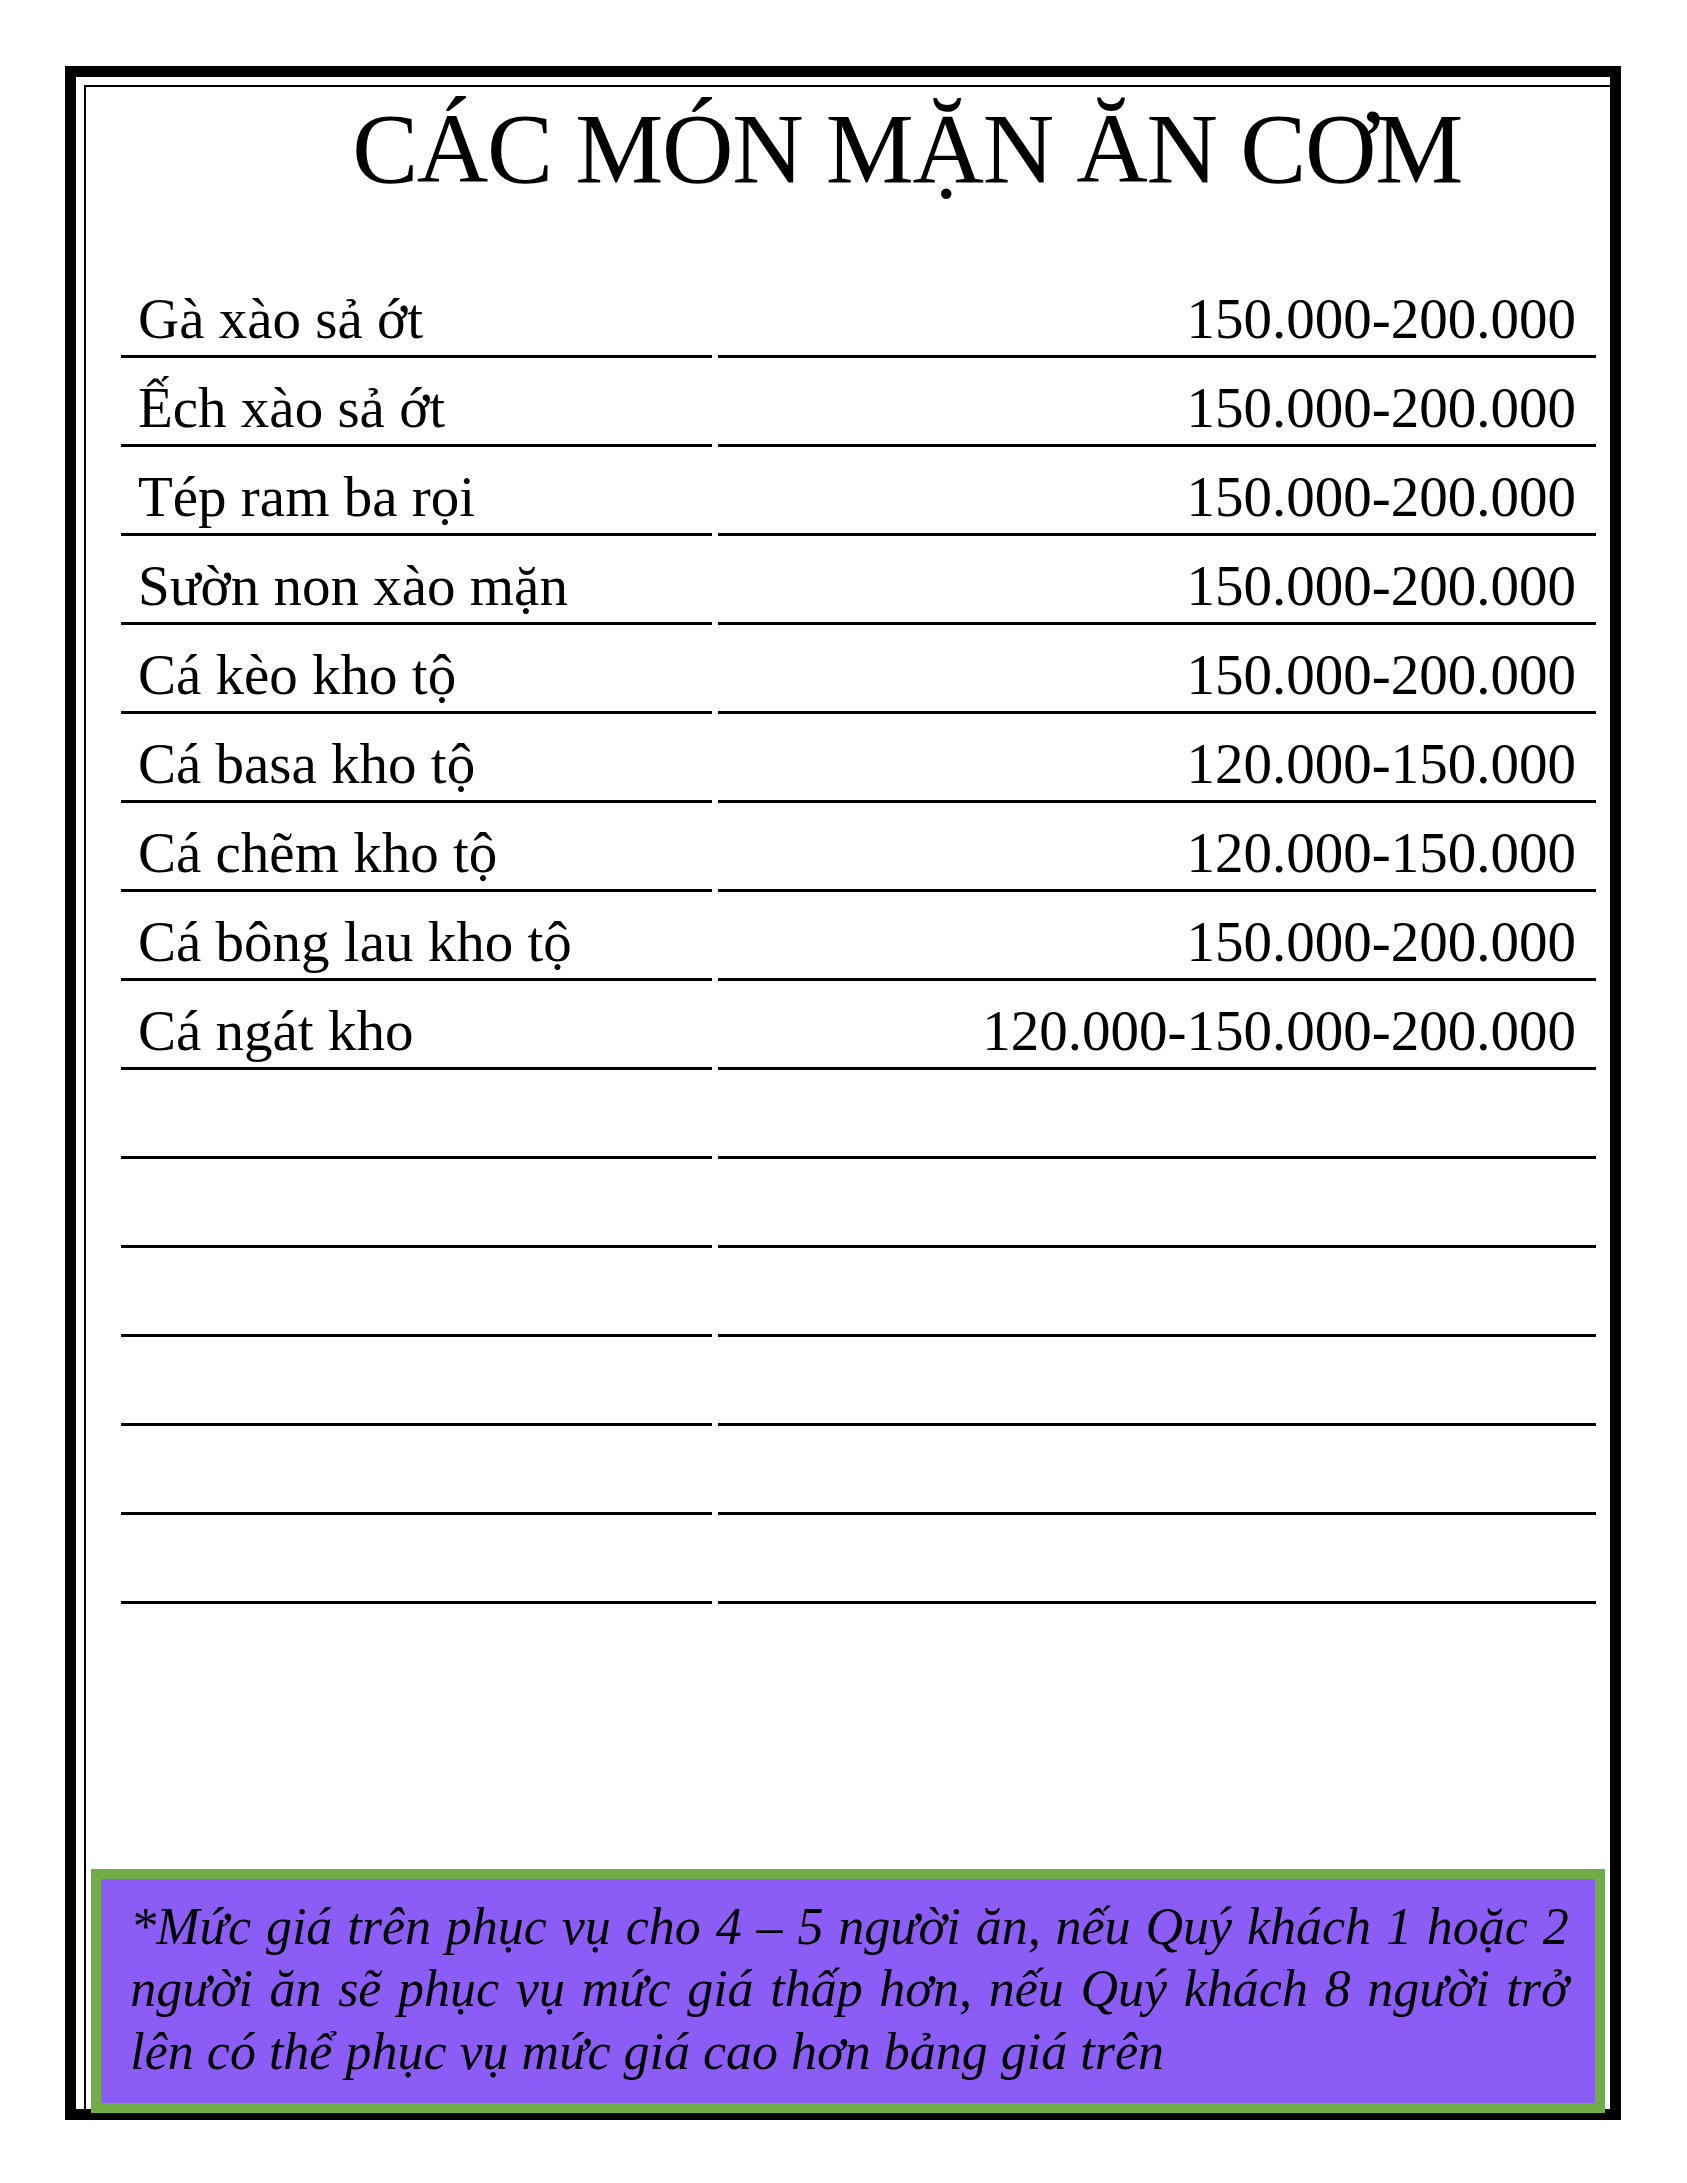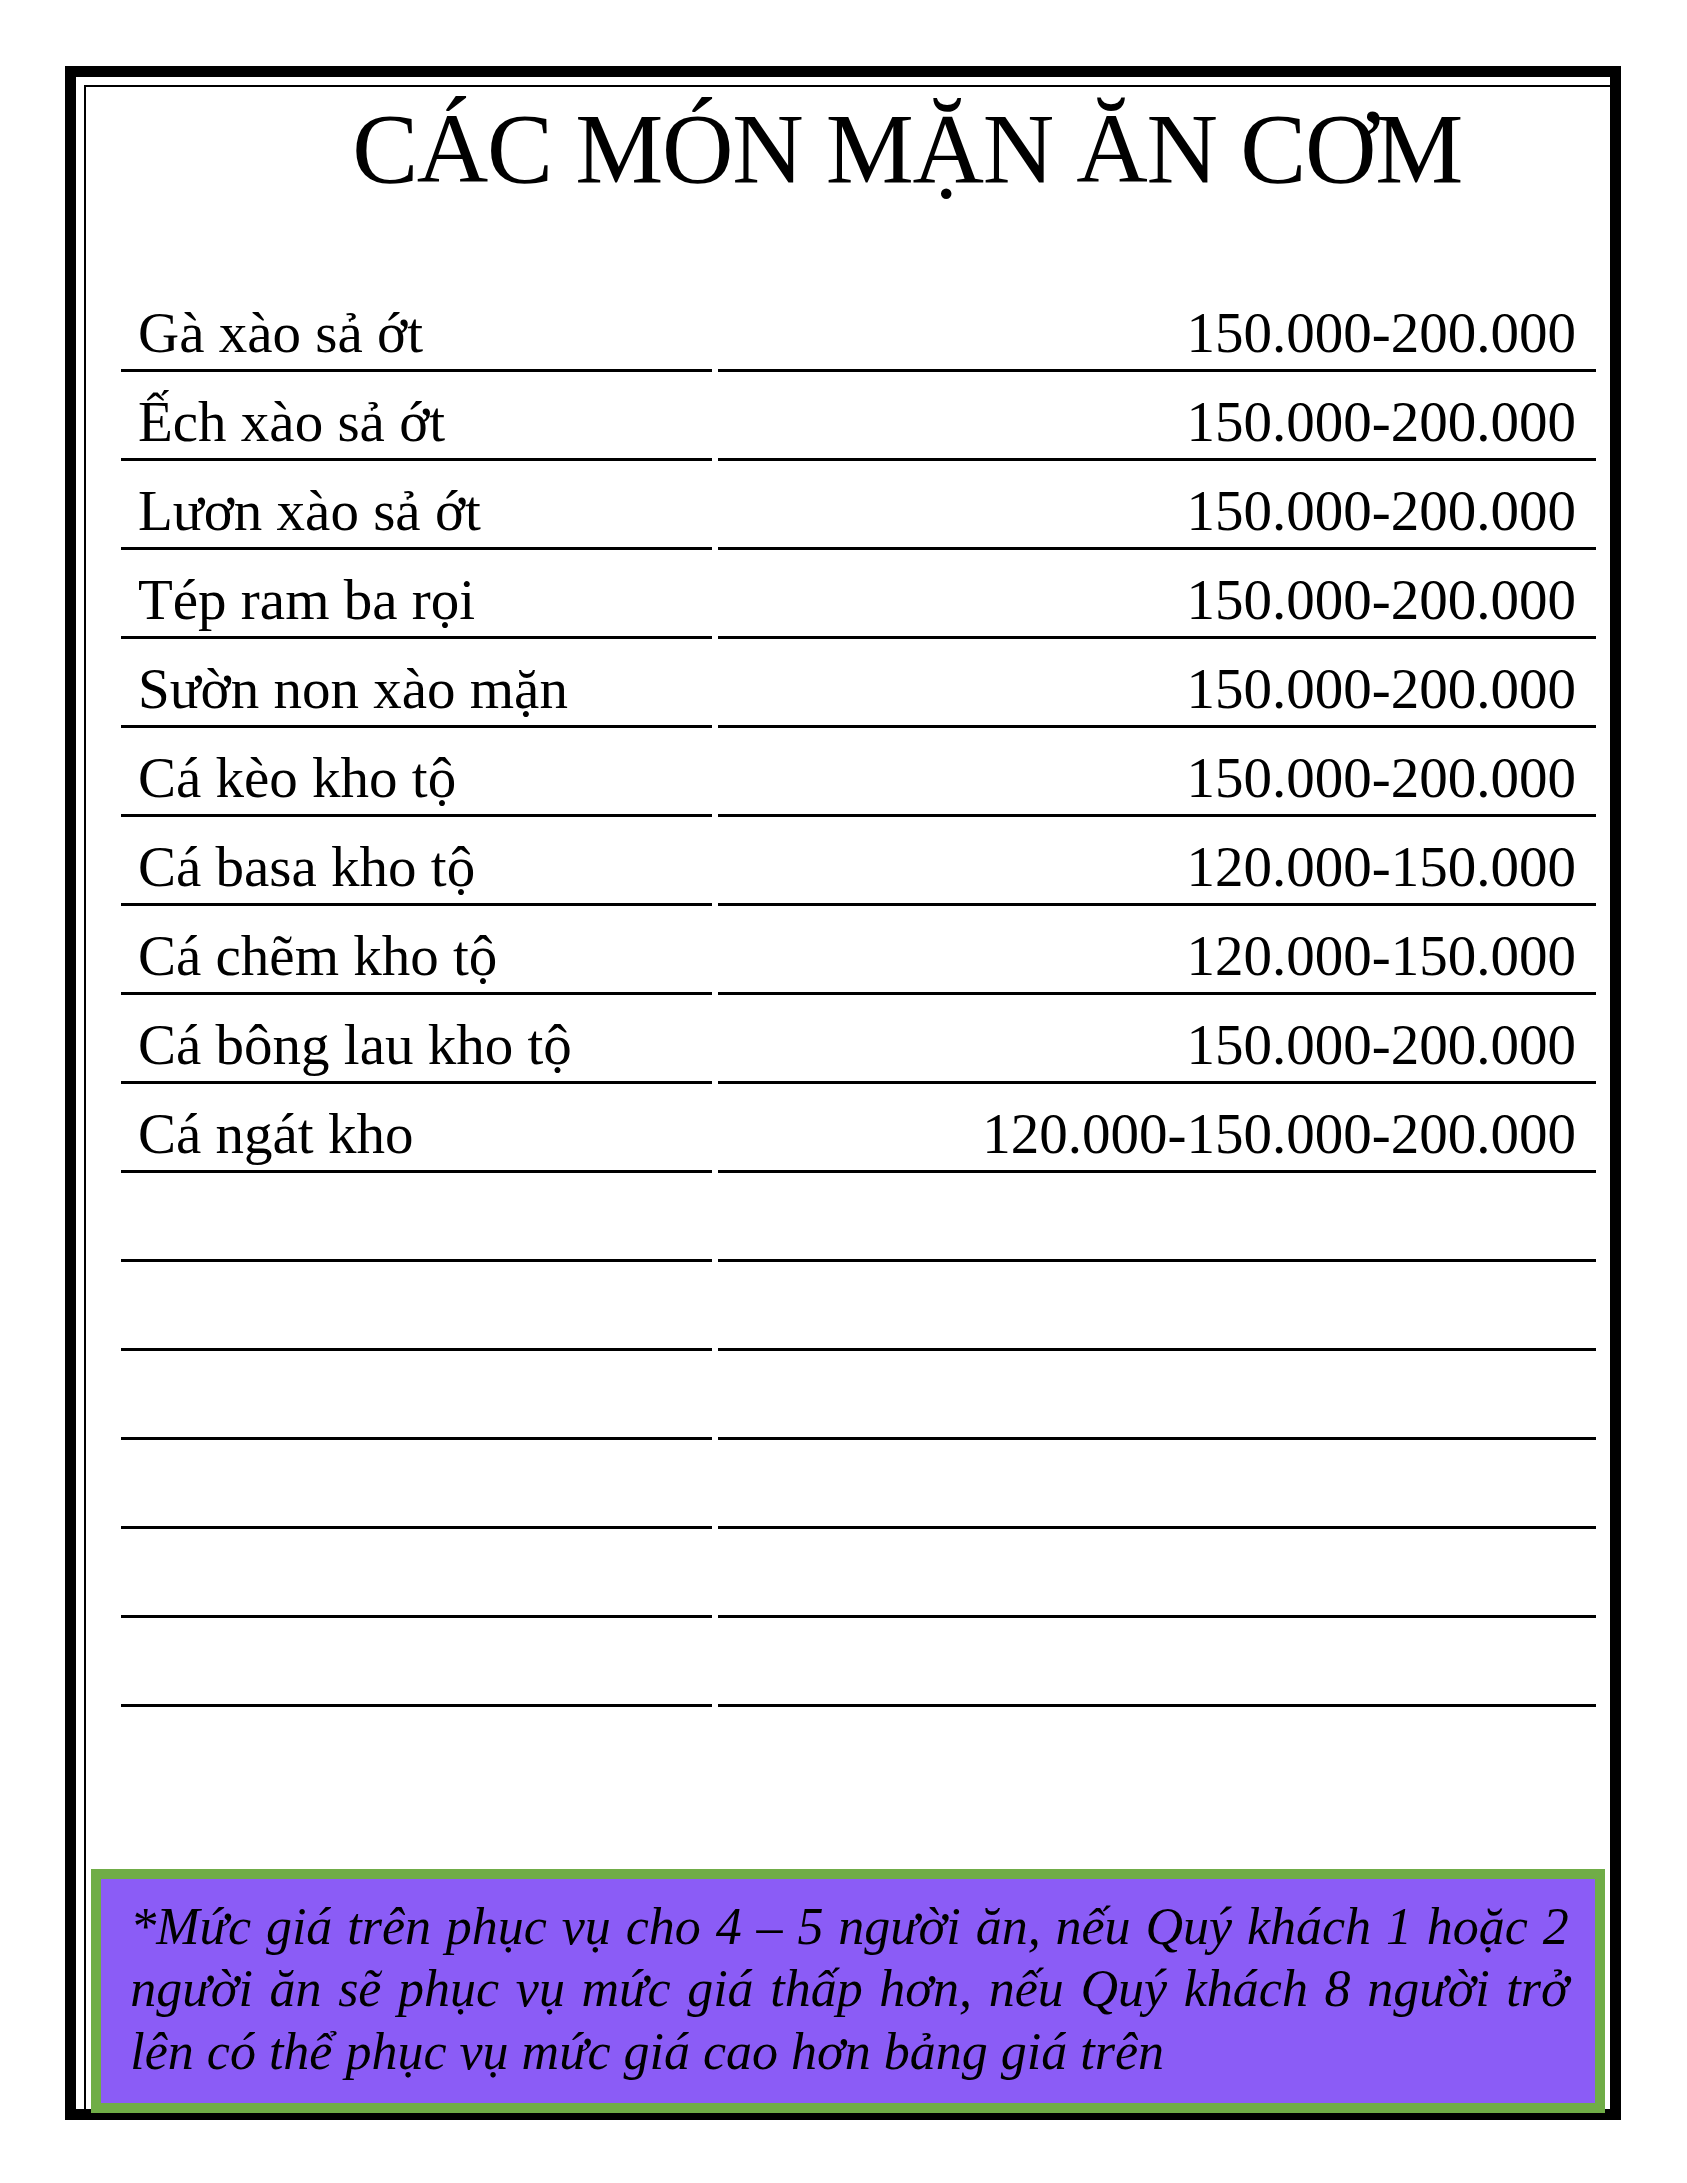--- a/index.html
+++ b/index.html
@@ -33,21 +33,21 @@
     top: 5.3px; left: 0; right: 0;
     text-align: center;
     transform: translateX(58px);
     font-size: 99px;
     font-weight: normal;
     letter-spacing: -1.3px;
     white-space: nowrap;
   }
   table.menu-table {
     position: absolute;
-    left: 29px; top: 196px;
+    left: 29px; top: 182px;
     width: 1483px;
     table-layout: fixed;
     border-collapse: separate;
     border-spacing: 6.6px 0;
   }
   table.menu-table td {
     height: 89px;
     vertical-align: bottom;
     border-bottom: 3.3px solid #000000;
     font-size: 57px;
@@ -90,24 +90,20 @@
           <col style="width:591px">
           <col style="width:878px">
         </colgroup>
         <tbody>
             <tr>
               <td class="name-cell">Gà xào sả ớt</td>
               <td class="price-cell">150.000-200.000</td>
             </tr>
             <tr>
               <td class="name-cell">Ếch xào sả ớt</td>
-              <td class="price-cell">150.000-200.000</td>
-            </tr>
-            <tr>
-              <td class="name-cell">Lươn xào sả ớt</td>
               <td class="price-cell">150.000-200.000</td>
             </tr>
             <tr>
               <td class="name-cell">Tép ram ba rọi</td>
               <td class="price-cell">150.000-200.000</td>
             </tr>
             <tr>
               <td class="name-cell">Sườn non xào mặn</td>
               <td class="price-cell">150.000-200.000</td>
             </tr>

